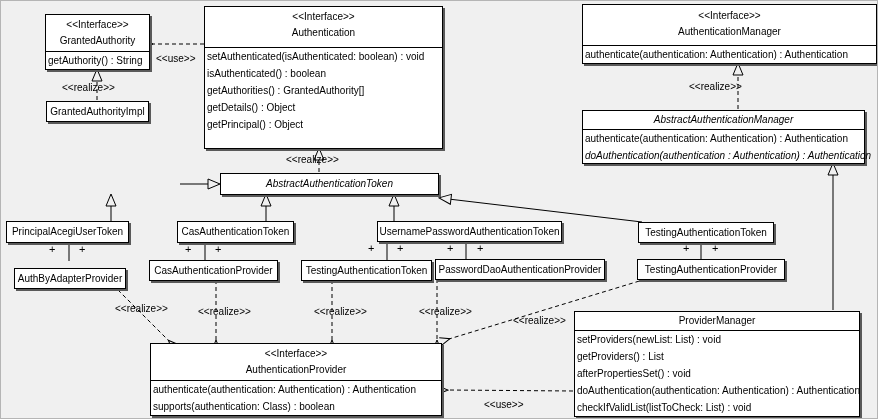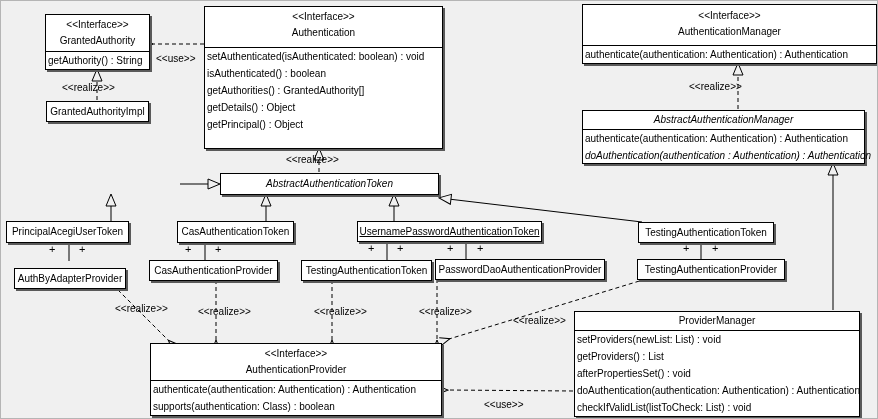--- a/index.html
+++ b/index.html
@@ -133,21 +133,21 @@
   </div>
 
   <div class="cls simple" style="left:5px;top:220px;width:121px;height:20px;">
     <div class="nm">PrincipalAcegiUserToken</div>
   </div>
 
   <div class="cls simple" style="left:168px;top:220px;width:115px;height:20px;margin-left:8px;">
     <div class="nm">CasAuthenticationToken</div>
   </div>
 
-  <div class="cls simple" style="left:356px;top:220px;width:183px;height:19px;text-decoration:underline;">
+  <div class="cls simple" style="left:376px;top:220px;width:183px;height:19px;">
     <div class="nm">UsernamePasswordAuthenticationToken</div>
   </div>
 
   <div class="cls simple" style="left:637px;top:221px;width:134px;height:19px;">
     <div class="nm">TestingAuthenticationToken</div>
   </div>
 
   <div class="cls simple" style="left:13px;top:267px;width:110px;height:19px;">
     <div class="nm">AuthByAdapterProvider</div>
   </div>

